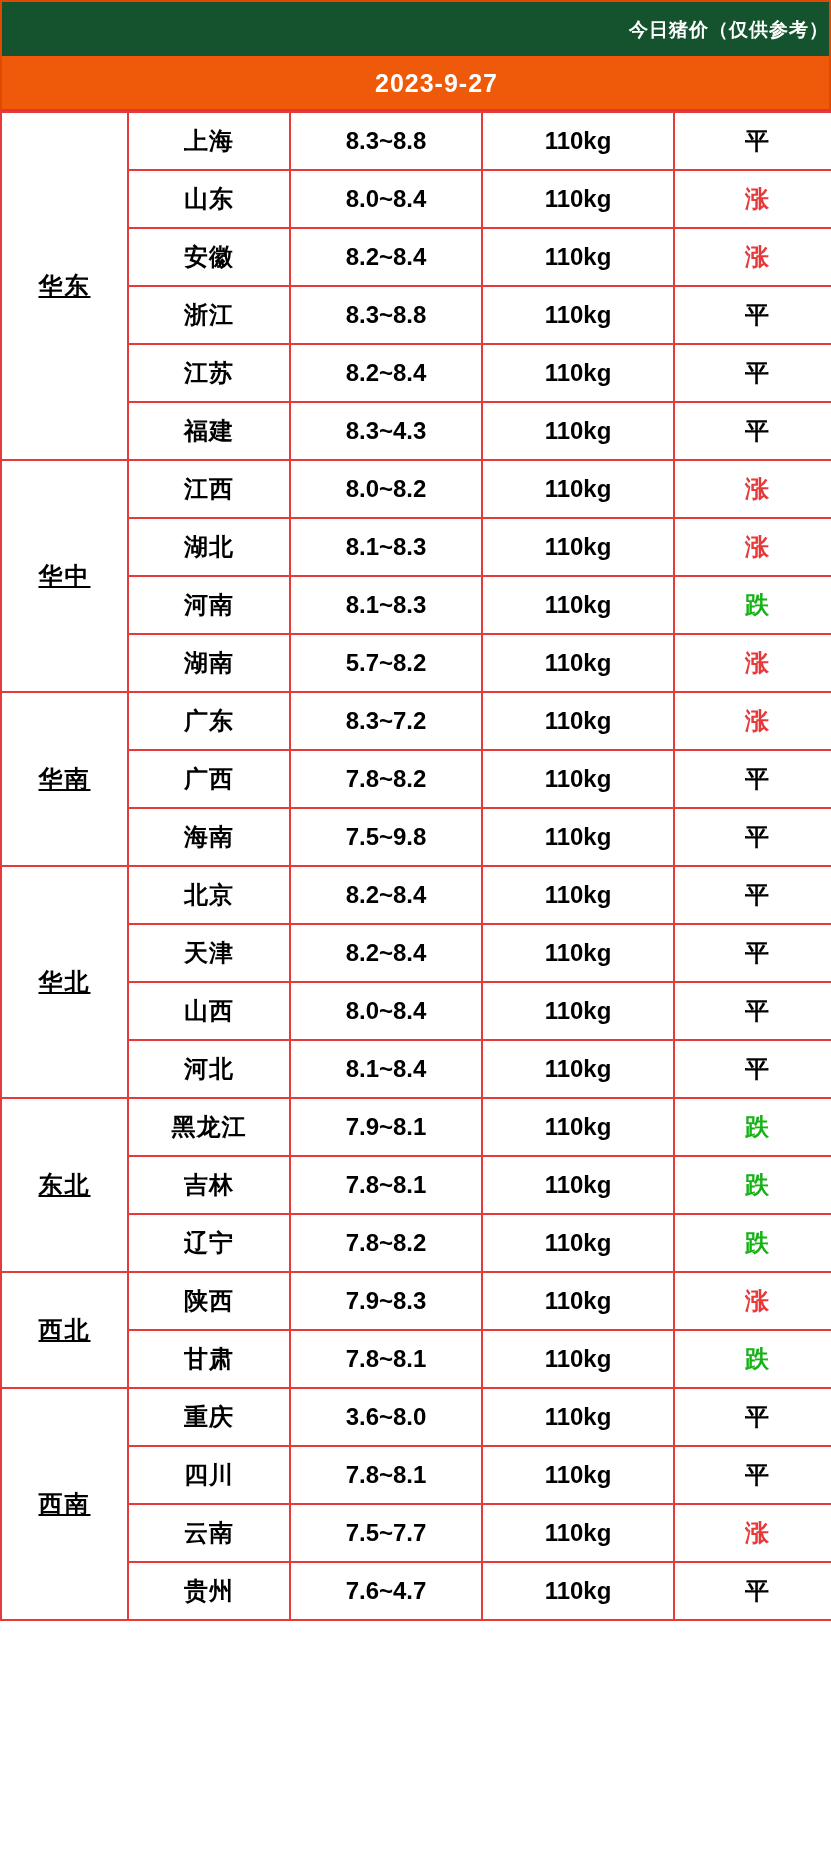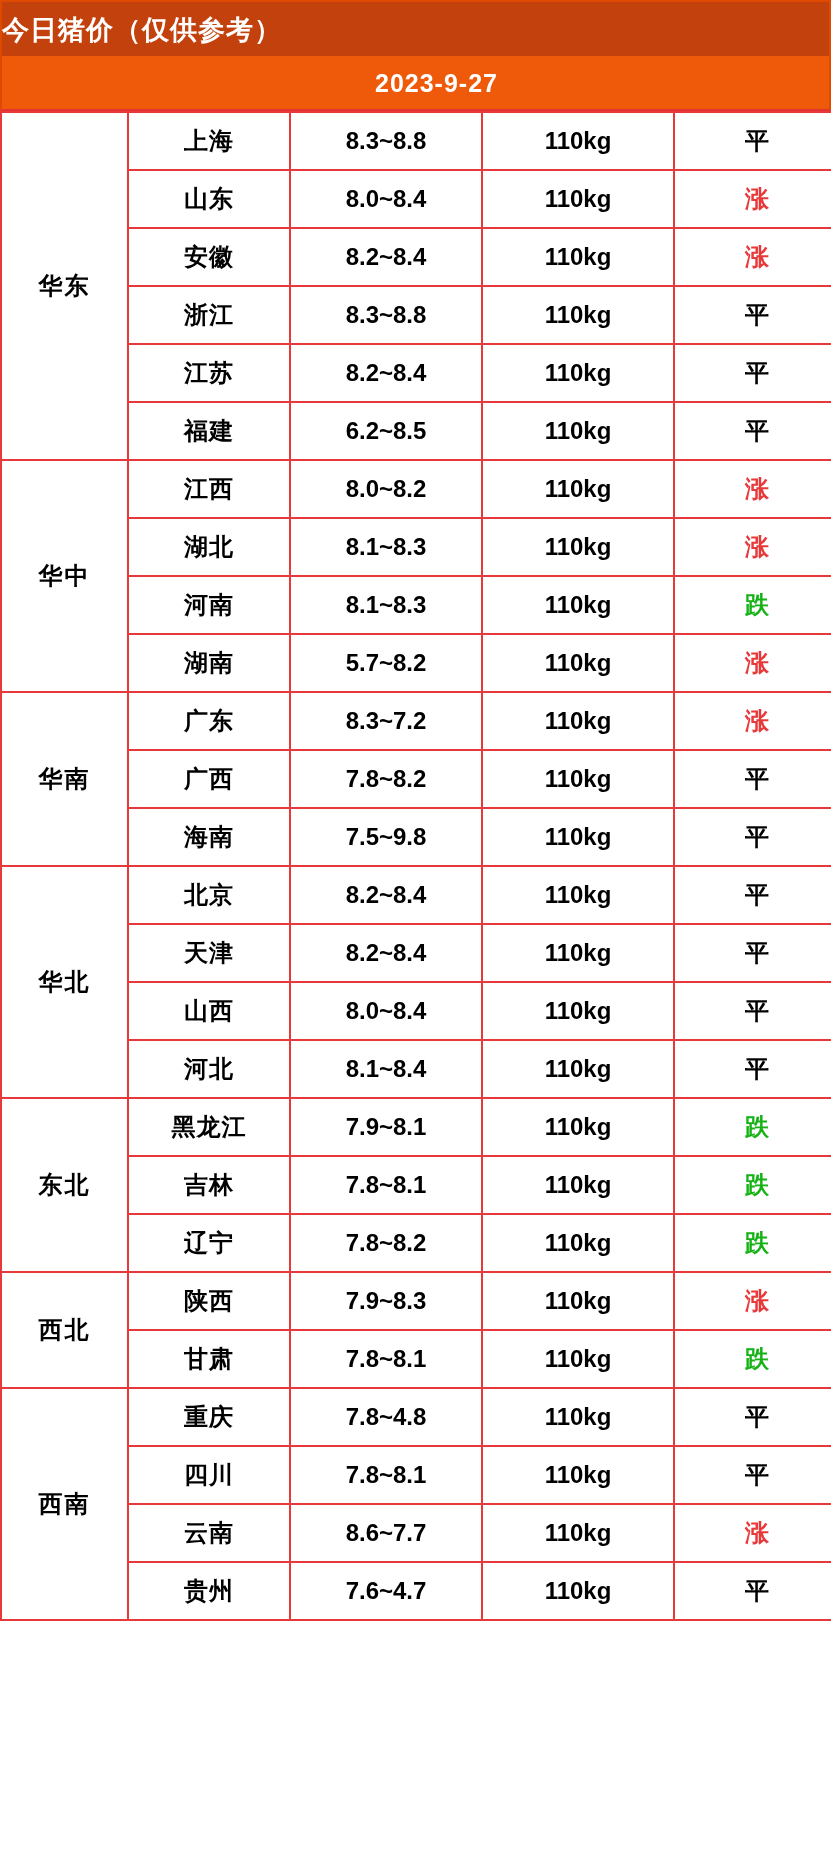--- a/index.html
+++ b/index.html
@@ -10,24 +10,24 @@
   body {
     width: 831px;
     font-family: "Liberation Sans", "DejaVu Sans", sans-serif;
   }
   .sheet {
     width: 831px;
     box-sizing: border-box;
     background: #ffffff;
   }
   .title-bar {
-    background: #c2410c;
+    background: #14532d;
     color: #ffffff;
-    text-align: left;
-    font-size: 27px;
+    text-align: right;
+    font-size: 19px;
     font-weight: bold;
     letter-spacing: 1px;
     height: 56px;
     line-height: 56px;
     box-sizing: border-box;
     border: 2px solid #e04a00;
     border-bottom: none;
   }
   .date-bar {
     background: #ef5a0a;
@@ -56,20 +56,21 @@
     height: 56px;
     font-size: 24px;
     font-weight: bold;
     color: #000000;
     padding: 0;
   }
   td.region {
     width: 125px;
     font-size: 26px;
     letter-spacing: 2px;
+    text-decoration: underline;
   }
   td.province {
     width: 160px;
     font-size: 25px;
     letter-spacing: 1px;
   }
   td.price {
     width: 190px;
     font-size: 25px;
   }
@@ -121,21 +122,21 @@
           <td class="trend flat">平</td>
         </tr>
         <tr>
           <td class="province">江苏</td>
           <td class="price">8.2~8.4</td>
           <td class="weight">110kg</td>
           <td class="trend flat">平</td>
         </tr>
         <tr>
           <td class="province">福建</td>
-          <td class="price">6.2~8.5</td>
+          <td class="price">8.3~4.3</td>
           <td class="weight">110kg</td>
           <td class="trend flat">平</td>
         </tr>
         <tr>
           <td class="region" rowspan="4">华中</td>
           <td class="province">江西</td>
           <td class="price">8.0~8.2</td>
           <td class="weight">110kg</td>
           <td class="trend up">涨</td>
         </tr>
@@ -229,33 +230,33 @@
         </tr>
         <tr>
           <td class="province">甘肃</td>
           <td class="price">7.8~8.1</td>
           <td class="weight">110kg</td>
           <td class="trend down">跌</td>
         </tr>
         <tr>
           <td class="region" rowspan="4">西南</td>
           <td class="province">重庆</td>
-          <td class="price">7.8~4.8</td>
+          <td class="price">3.6~8.0</td>
           <td class="weight">110kg</td>
           <td class="trend flat">平</td>
         </tr>
         <tr>
           <td class="province">四川</td>
           <td class="price">7.8~8.1</td>
           <td class="weight">110kg</td>
           <td class="trend flat">平</td>
         </tr>
         <tr>
           <td class="province">云南</td>
-          <td class="price">8.6~7.7</td>
+          <td class="price">7.5~7.7</td>
           <td class="weight">110kg</td>
           <td class="trend up">涨</td>
         </tr>
         <tr>
           <td class="province">贵州</td>
           <td class="price">7.6~4.7</td>
           <td class="weight">110kg</td>
           <td class="trend flat">平</td>
         </tr>
       </tbody>

